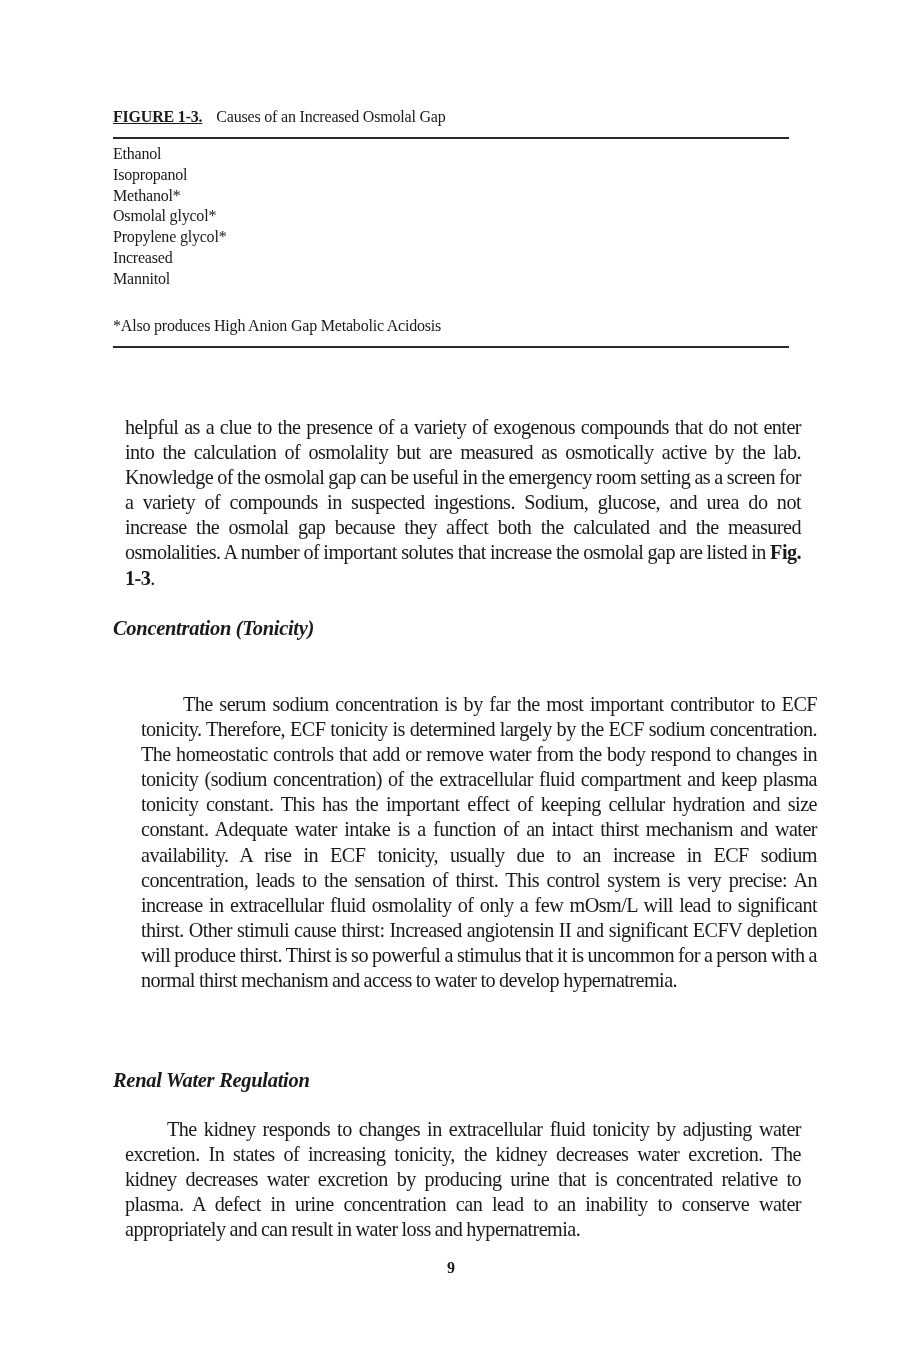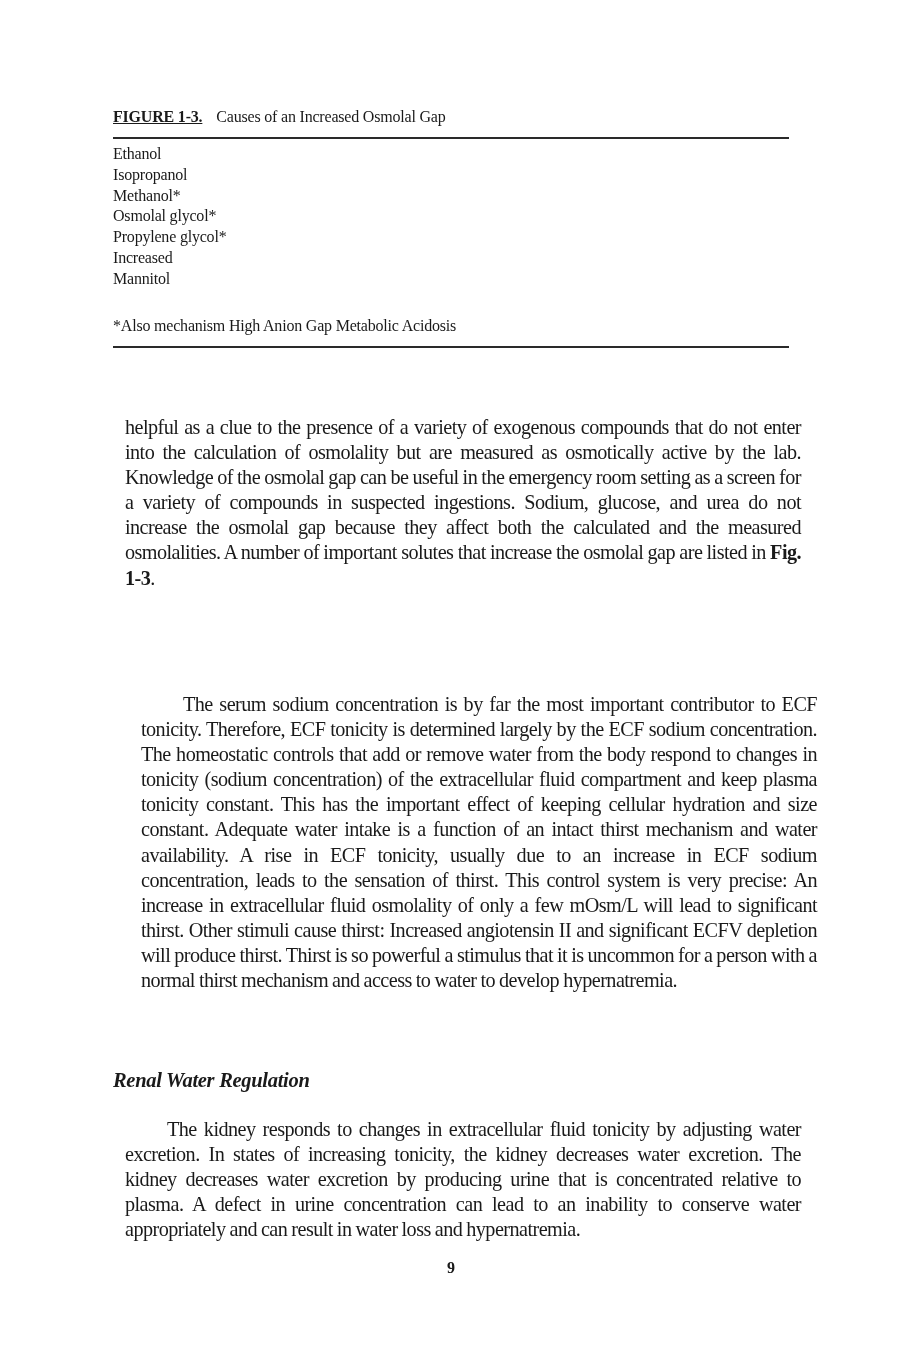--- a/index.html
+++ b/index.html
@@ -36,28 +36,29 @@
   <div class="rule" style="top:137px"></div>
   <div class="fig-list">
     <div>Ethanol</div>
     <div>Isopropanol</div>
     <div>Methanol*</div>
     <div>Osmolal glycol*</div>
     <div>Propylene glycol*</div>
     <div>Increased</div>
     <div>Mannitol</div>
   </div>
-  <div class="fig-note">*Also mechanism High Anion Gap Metabolic Acidosis</div>
+  <div class="fig-note">*Also produces High Anion Gap Metabolic Acidosis</div>
   <div class="rule" style="top:346px"></div>
 
   <div class="block1 body-text">
     <p><span>helpful as a clue to the presence of a variety of exogenous compounds that do not enter into the calculation of osmolality but are measured as osmotically active by the lab. Knowledge of the osmolal gap can be useful in the emergency room setting as a screen for a variety of compounds in suspected ingestions. Sodium, glucose, and urea do not increase the osmolal gap because they affect both the calculated and the measured osmolalities. A number of important solutes that increase the osmolal gap are listed in </span><b>Fig. 1-3</b><span>.</span></p>
   </div>
 
   <div class="h1">
+    <div class="heading">Concentration (Tonicity)</div>
   </div>
   <div class="block2 body-text">
     <p class="indent">The serum sodium concentration is by far the most important contributor to ECF tonicity. Therefore, ECF tonicity is determined largely by the ECF sodium concentration. The homeostatic controls that add or remove water from the body respond to changes in tonicity (sodium concentration) of the extracellular fluid compartment and keep plasma tonicity constant. This has the important effect of keeping cellular hydration and size constant. Adequate water intake is a function of an intact thirst mechanism and water availability. A rise in ECF tonicity, usually due to an increase in ECF sodium concentration, leads to the sensation of thirst. This control system is very precise: An increase in extracellular fluid osmolality of only a few mOsm/L will lead to significant thirst. Other stimuli cause thirst: Increased angiotensin II and significant ECFV depletion will produce thirst. Thirst is so powerful a stimulus that it is uncommon for a person with a normal thirst mechanism and access to water to develop hypernatremia.</p>
   </div>
 
   <div class="h2">
     <div class="heading">Renal Water Regulation</div>
   </div>
   <div class="block3 body-text">
     <p class="indent">The kidney responds to changes in extracellular fluid tonicity by adjusting water excretion. In states of increasing tonicity, the kidney decreases water excretion. The kidney decreases water excretion by producing urine that is concentrated relative to plasma. A defect in urine concentration can lead to an inability to conserve water appropriately and can result in water loss and hypernatremia.</p>

